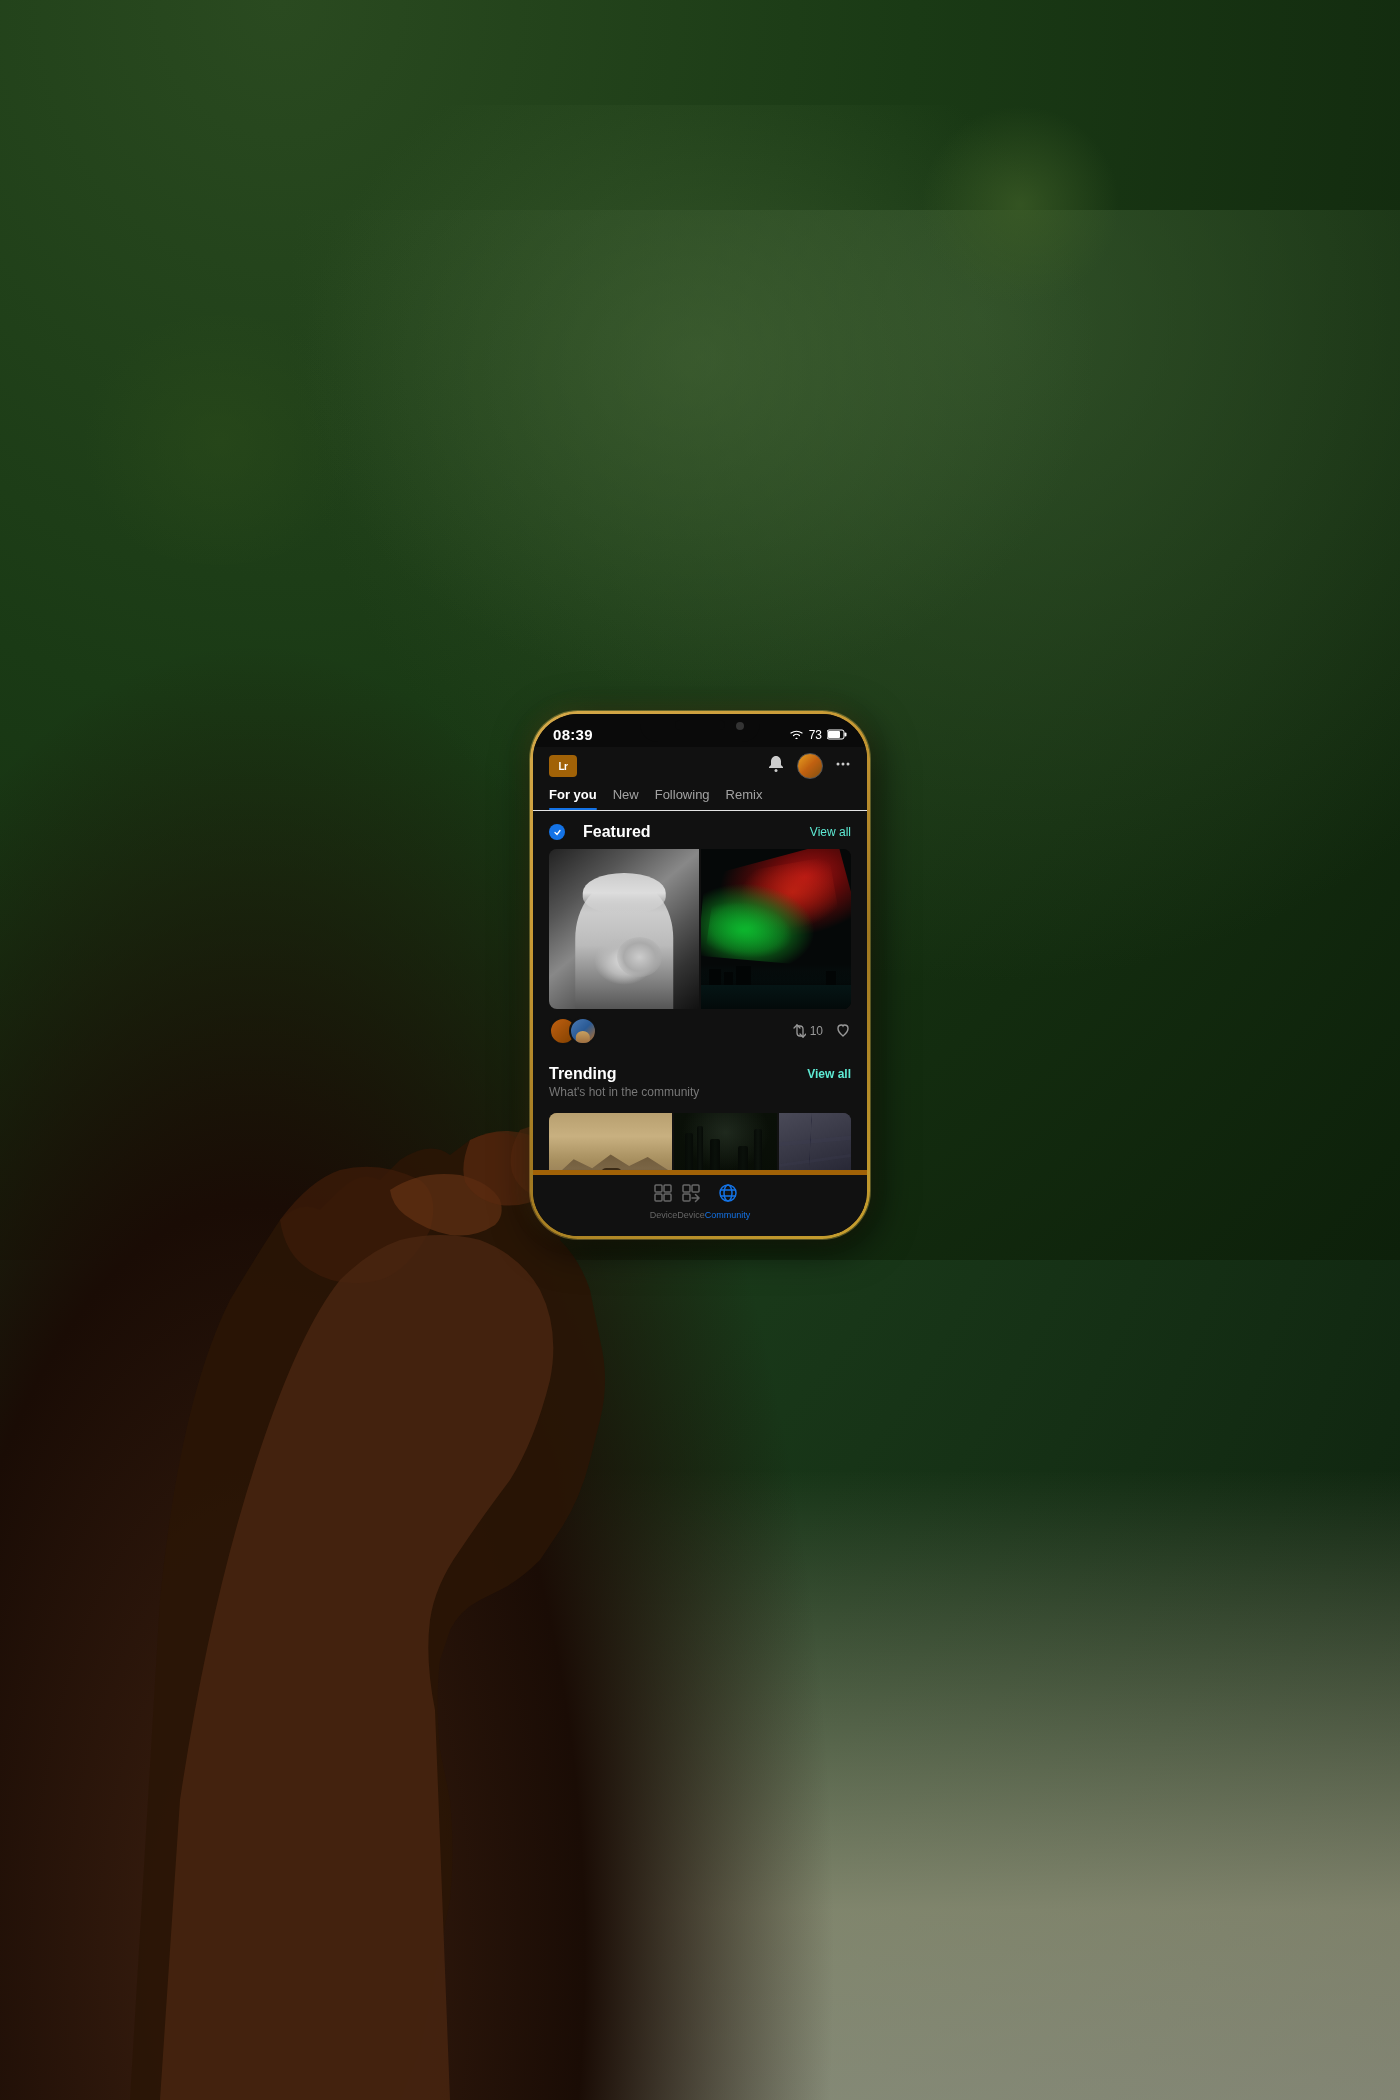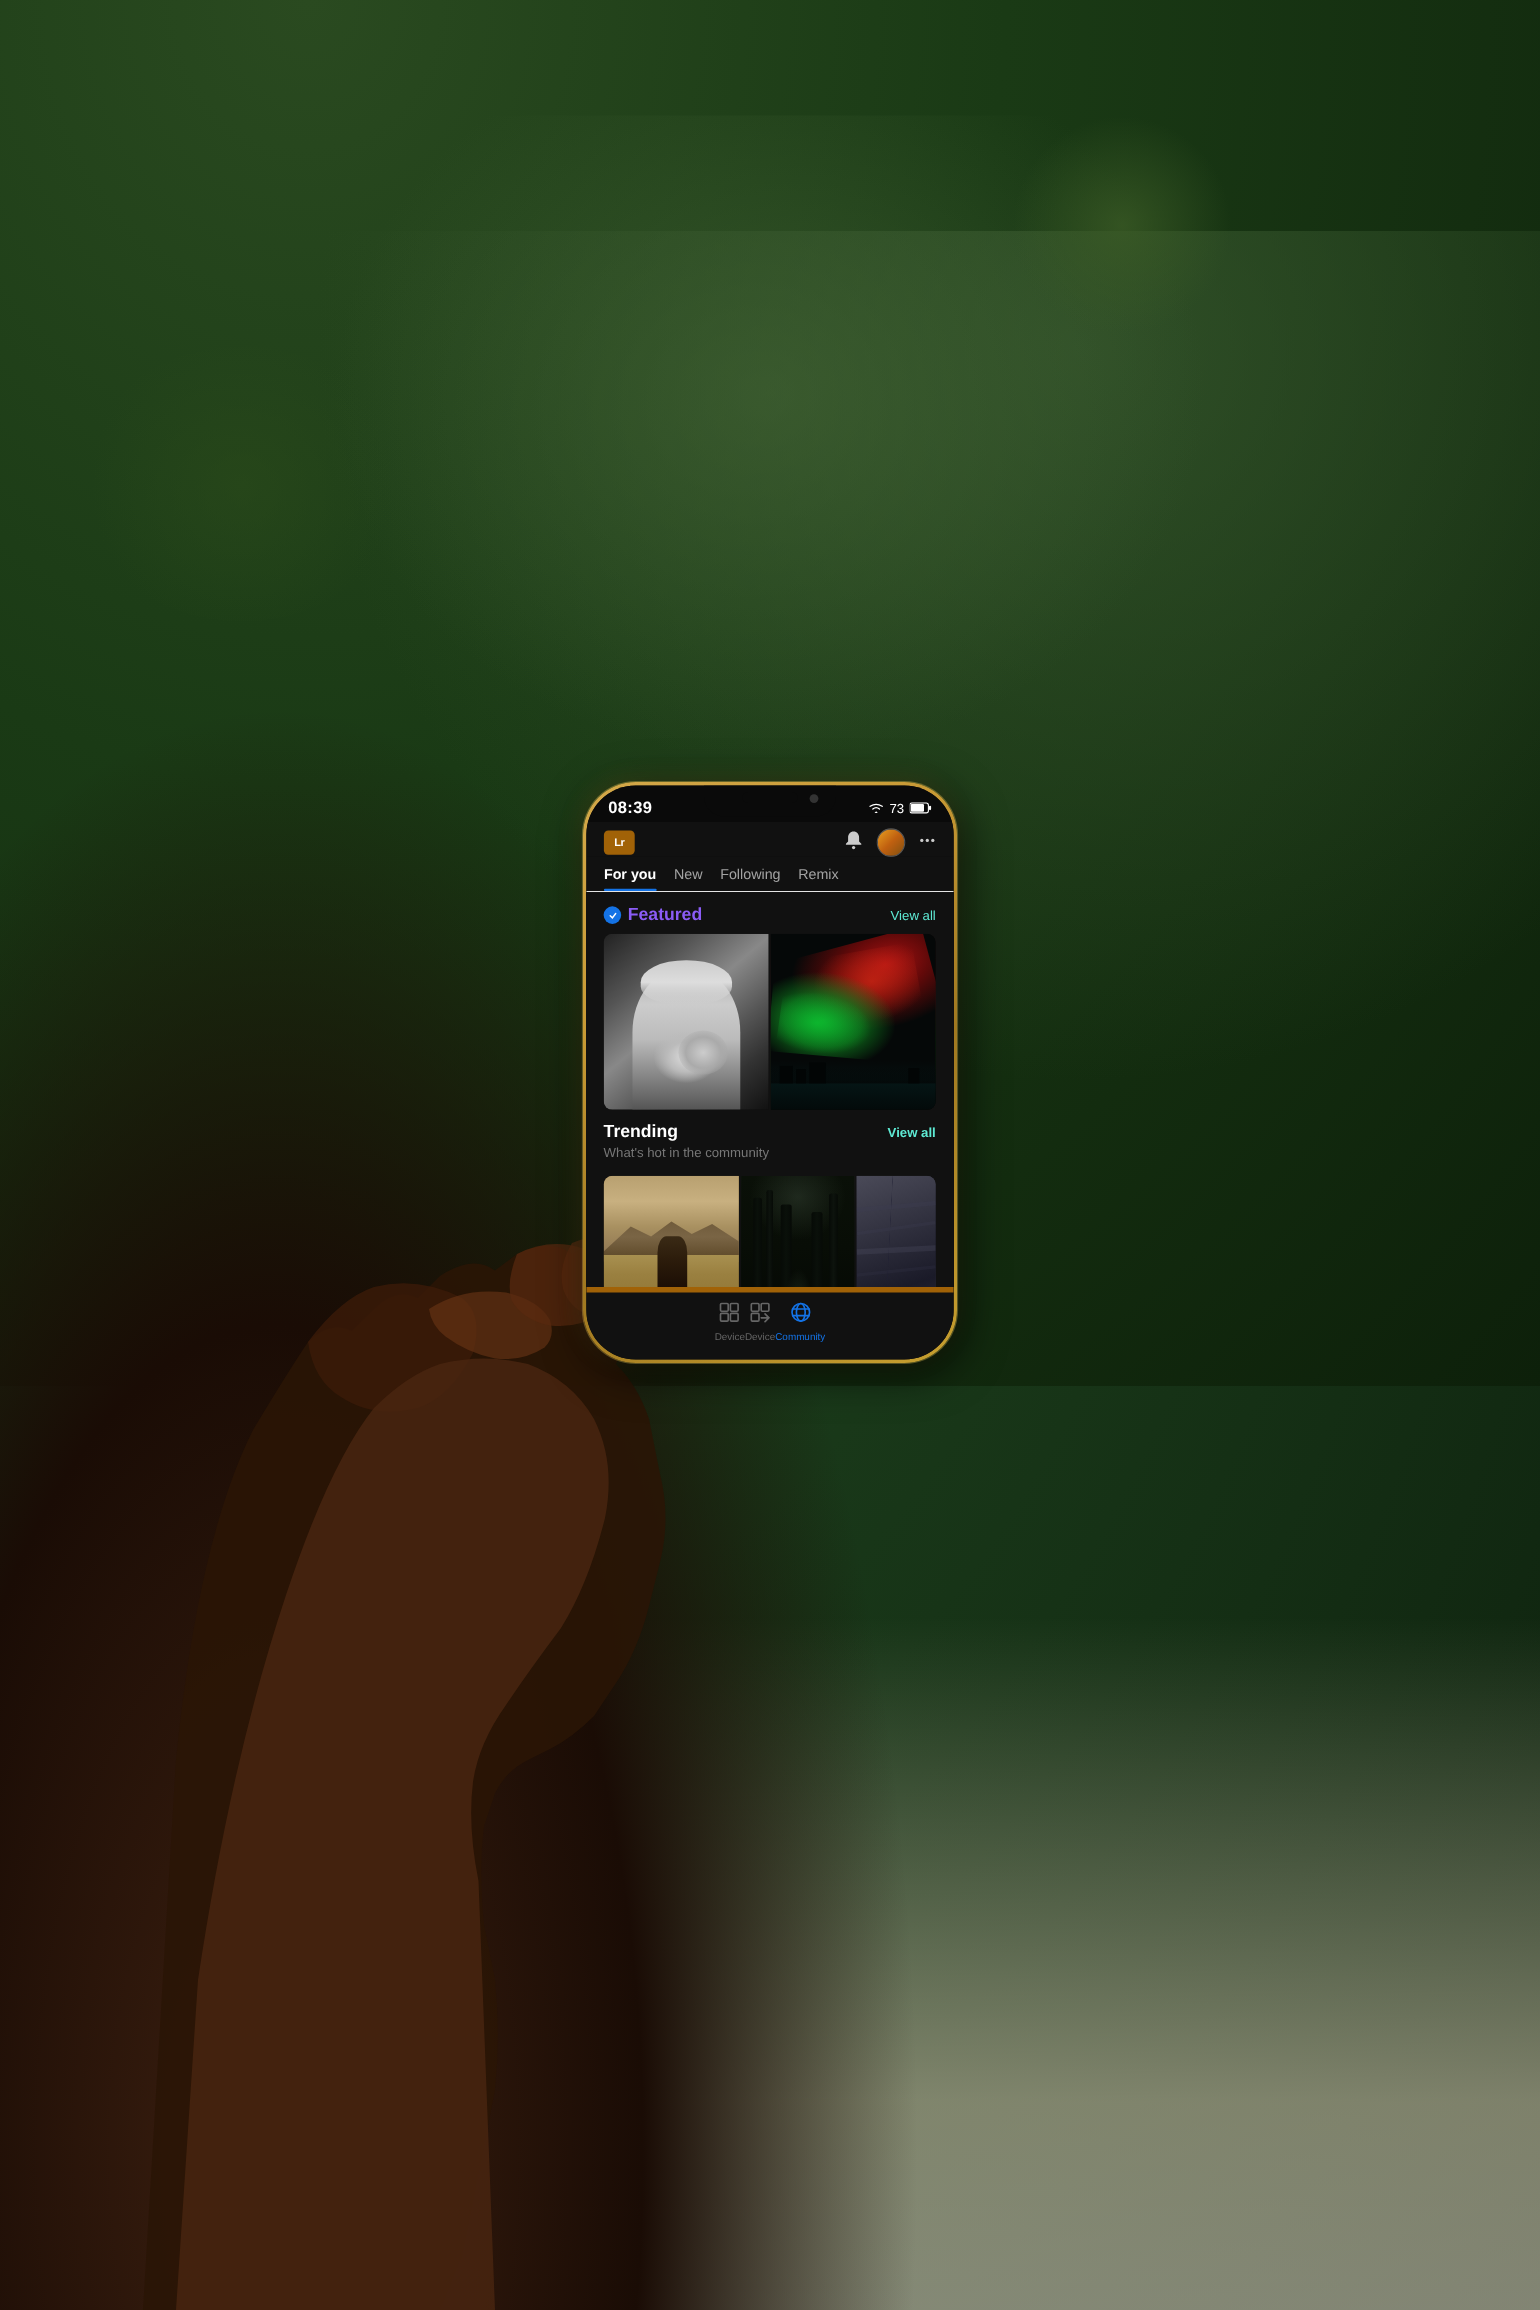--- a/index.html
+++ b/index.html
@@ -188,24 +188,24 @@
     .section-header {
       display: flex;
       align-items: center;
       justify-content: space-between;
       padding: 12px 16px 8px;
     }
 
     .section-title {
       display: flex;
       align-items: center;
-      gap: 6px;
+      gap: 18px;
       font-size: 16px;
       font-weight: 700;
-      color: #8b5cf6;
+      color: #ffffff;
     }
 
     .verified-badge {
       width: 16px;
       height: 16px;
       background: #1473E6;
       border-radius: 50%;
       display: flex;
       align-items: center;
       justify-content: center;
@@ -538,20 +538,42 @@
 
             <div style="position:absolute;bottom:0;width:100%;height:15%;background:linear-gradient(180deg, #051515 0%, #030a0a 100%);"></div>
 
             <div style="position:absolute;bottom:15%;left:5%;width:8%;height:10%;background:#020505;"></div>
             <div style="position:absolute;bottom:15%;left:15%;width:6%;height:8%;background:#020505;"></div>
             <div style="position:absolute;bottom:15%;left:23%;width:10%;height:12%;background:#020505;"></div>
             <div style="position:absolute;bottom:15%;right:10%;width:7%;height:9%;background:#020505;"></div>
           </div>
         </div>
 
+        <div class="interaction-row">
+          <div class="user-avatars">
+            <div class="mini-avatar mini-avatar-1"></div>
+            <div class="mini-avatar mini-avatar-2"></div>
+          </div>
+          <div class="interaction-counts">
+            <div class="remix-count">
+              <svg width="14" height="14" viewBox="0 0 14 14" fill="none" stroke="#999" stroke-width="1.3">
+                <path d="M2 4 L5 1 L8 4" stroke-linecap="round"></path>
+                <path d="M5 1 L5 9 Q5 12 8 12 L10 12" stroke-linecap="round"></path>
+                <path d="M8 10 L11 13 L14 10" stroke-linecap="round"></path>
+                <path d="M11 13 L11 5 Q11 2 8 2 L6 2" stroke-linecap="round"></path>
+              </svg>
+              <span>10</span>
+            </div>
+            <div class="like-count">
+              <svg width="16" height="16" viewBox="0 0 16 16" fill="none" stroke="#999" stroke-width="1.4">
+                <path d="M8 13 Q3 9 3 5.5 C3 3.5 4.5 2 6.5 2 Q7.5 2 8 3 Q8.5 2 9.5 2 C11.5 2 13 3.5 13 5.5 Q13 9 8 13 Z"></path>
+              </svg>
+            </div>
+          </div>
+        </div>
 
         <div class="trending-header">
           <div class="trending-title">
             <span>Trending</span>
             <span class="view-all">View all</span>
           </div>
           <div class="trending-subtitle">What's hot in the community</div>
         </div>
 
         <div class="trending-grid">

